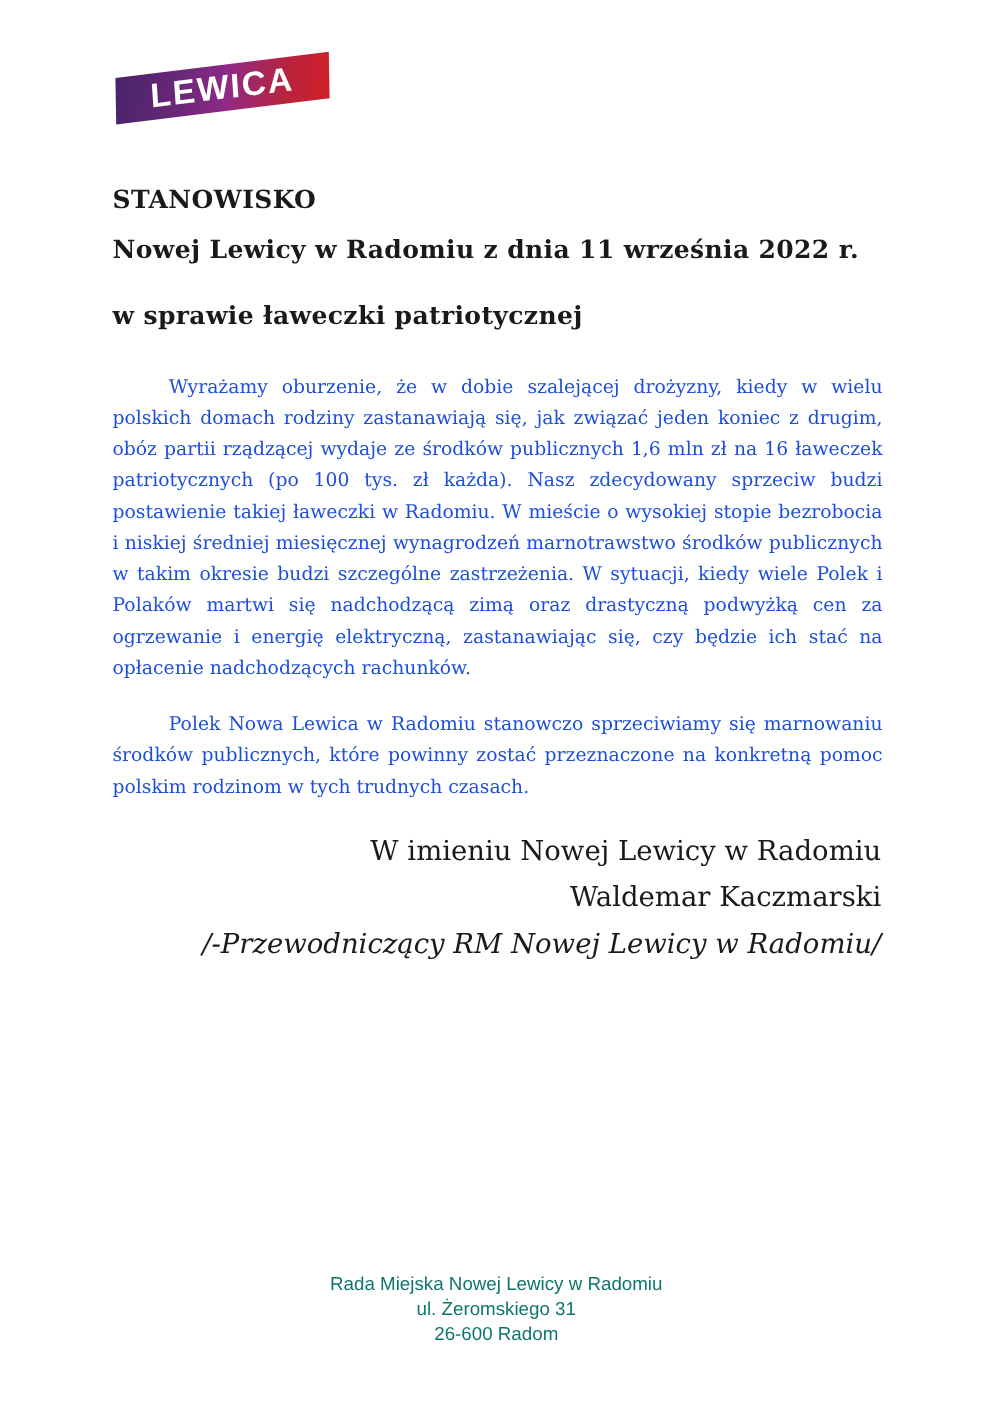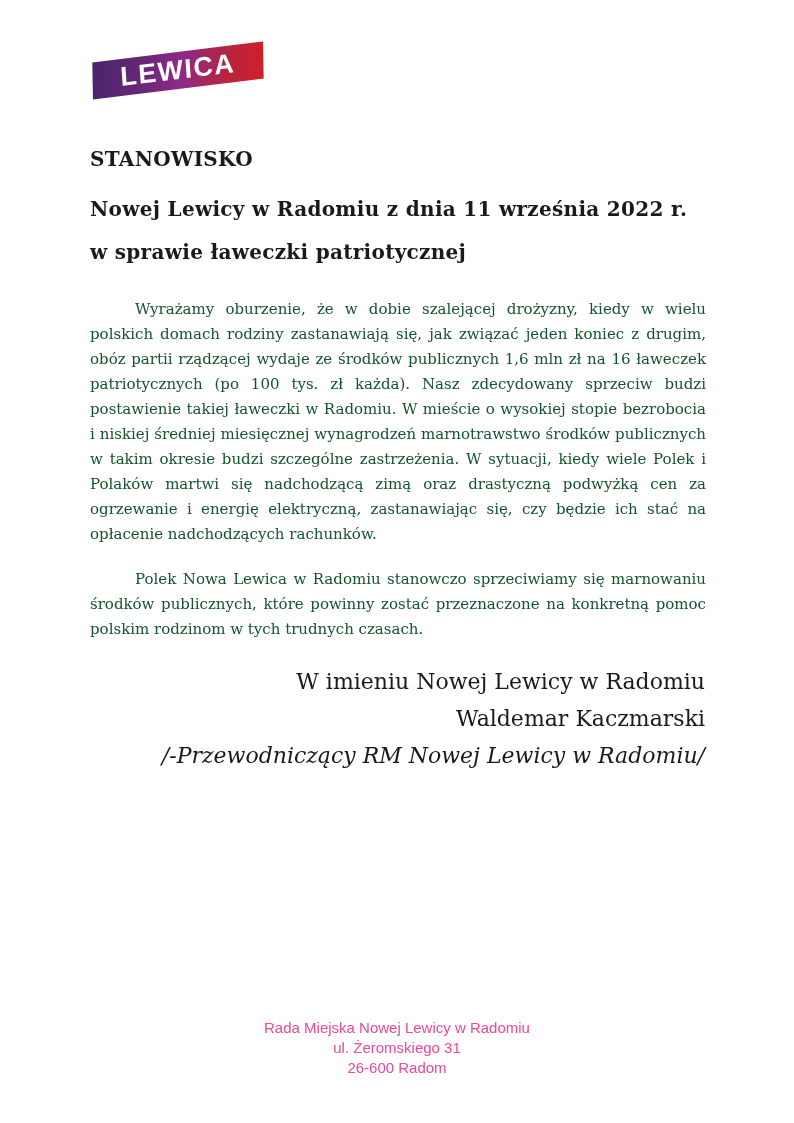--- a/index.html
+++ b/index.html
@@ -49,36 +49,36 @@
   .doc-title, .doc-subtitle, .doc-subject {
     position: absolute;
     left: 90px;
     width: 615px;
     text-align: left;
     font-weight: bold;
     font-size: 20px;
     letter-spacing: 0.3px;
   }
   .doc-title   { top: 147px; }
-  .doc-subtitle{ top: 187px; margin-top: 10px; }
+  .doc-subtitle{ top: 187px; }
   .doc-subject { top: 227px; margin-top: 13px; }
 
   
   .body-text {
     position: absolute;
     left: 90px;
     top: 297px;
     width: 616px;
   }
   .para {
     text-align: justify;
     text-indent: 45px;
     font-size: 15px;
     line-height: 25px;
-    color: #14532d;
+    color: #1d4ed8;
   }
   .para + .para { margin-top: 20px; }
   .bold { font-weight: normal; }
 
   
   .signature {
     position: absolute;
     right: 89px;
     top: 663px;
     text-align: right;
@@ -90,21 +90,21 @@
   
   .footer {
     position: absolute;
     left: 0;
     top: 1018px;
     width: 794px;
     text-align: center;
     font-family: "Liberation Sans", sans-serif;
     font-size: 15px;
     line-height: 20px;
-    color: #ec4899;
+    color: #0f766e;
   }
 </style>
 </head>
 <body>
 
 <div class="page">
 
   <div class="logo">
     <span class="logo-text">LEWICA</span>
   </div>

